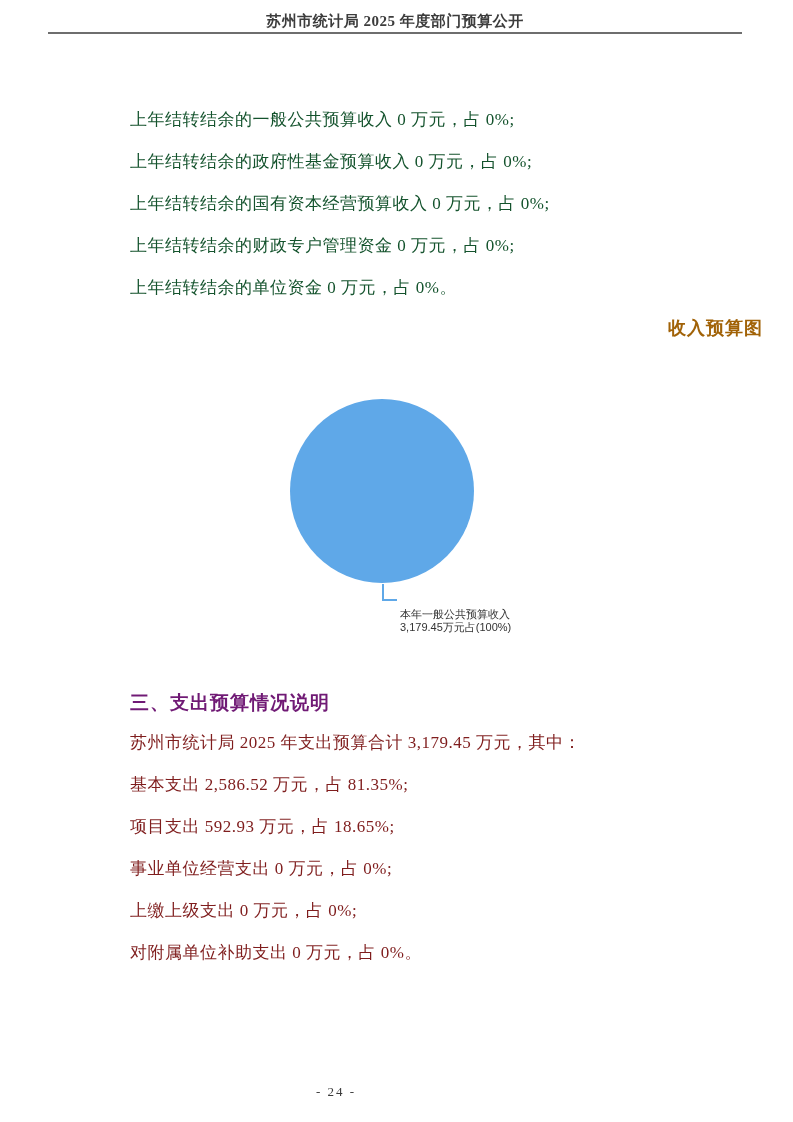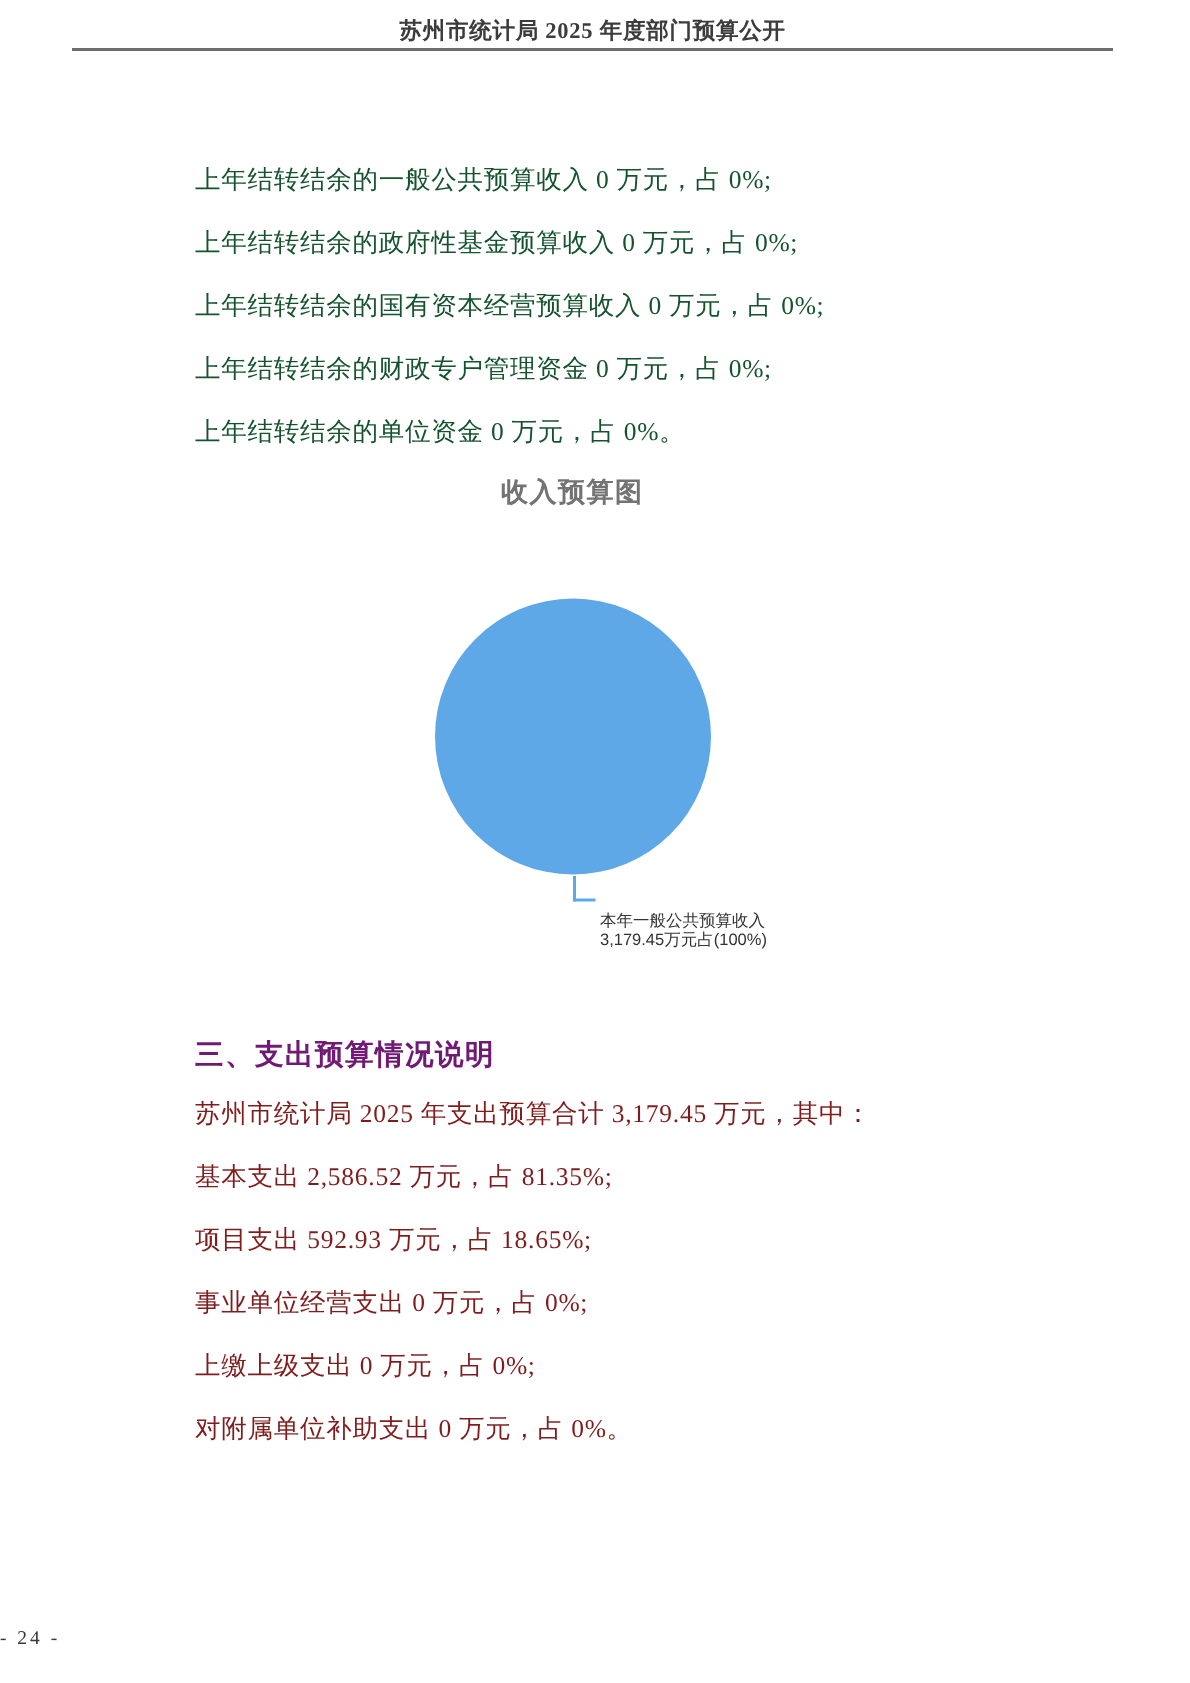--- a/index.html
+++ b/index.html
@@ -45,25 +45,25 @@
     line-height: 42px;
     white-space: nowrap;
     letter-spacing: 0.5px;
   }
   
   .chart-title {
     position: absolute;
     left: 0;
     top: 316px;
     width: 763px;
-    text-align: center;
+    text-align: right;
     font-family: Liberation Serif, serif;
     font-size: 18px;
     font-weight: bold;
-    color: #737373;
+    color: #a16207;
     letter-spacing: 1px;
   }
   .pie-circle {
     position: absolute;
     left: 290px;
     top: 399px;
     width: 184px;
     height: 184px;
     border-radius: 50%;
   }
@@ -109,20 +109,21 @@
     top: 722px;
     font-size: 17px;
     color: #7f1d1d;
   }
   
   .page-footer {
     position: absolute;
     left: 0;
     top: 1084px;
     width: 672px;
+    text-align: center;
     font-size: 13px;
     color: #3a3a3a;
     letter-spacing: 2px;
   }
 </style>
 </head>
 <body>
 
 <div class="page">
 

